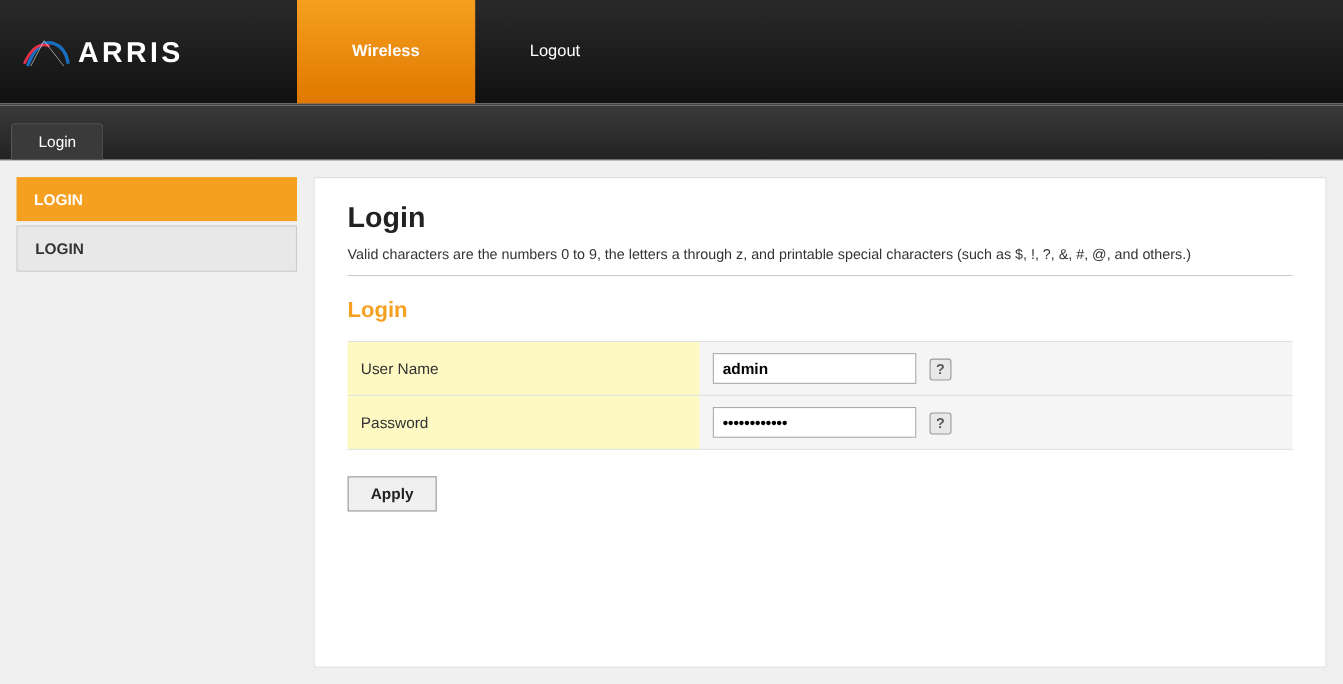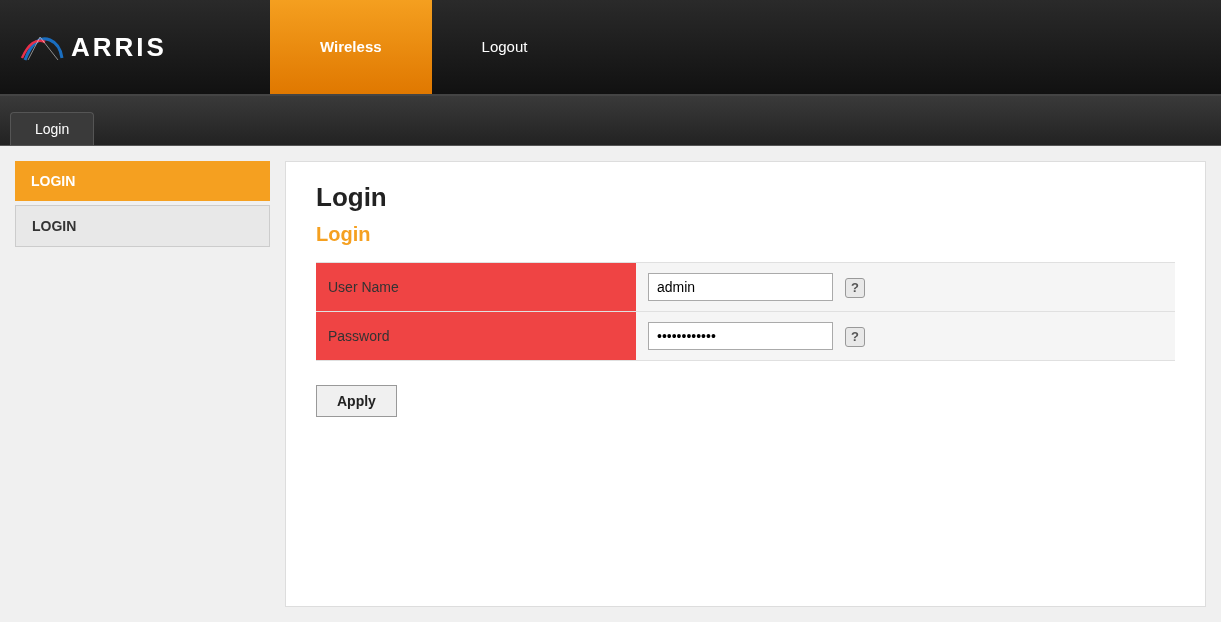--- a/index.html
+++ b/index.html
@@ -133,31 +133,32 @@
     .form-table tr:first-child {
       border-top: 1px solid #e0e0e0;
     }
     .form-table td {
       padding: 10px 12px;
       font-size: 14px;
     }
     .form-table .label-cell {
       width: 320px;
       color: #333;
-      background: #ef4444;
+      background: #fef9c3;
     }
     .form-table .input-cell {
       background: #f5f5f5;
     }
     .form-input {
       width: 185px;
       padding: 5px 8px;
       border: 1px solid #aaa;
       font-size: 14px;
       background: white;
+      font-weight: bold;
     }
     .help-btn {
       display: inline-flex;
       align-items: center;
       justify-content: center;
       width: 20px;
       height: 20px;
       border: 1px solid #999;
       border-radius: 3px;
       background: #e8e8e8;
@@ -224,20 +225,21 @@
 
 <div class="main-content">
 
   <div class="sidebar">
     <button class="sidebar-btn active">LOGIN</button>
     <button class="sidebar-btn inactive">LOGIN</button>
   </div>
 
   <div class="content-panel">
     <div class="page-title">Login</div>
+    <div class="description">Valid characters are the numbers 0 to 9, the letters a through z, and printable special characters (such as $, !, ?, &amp;, #, @, and others.)</div>
 
     <div class="section-title">Login</div>
 
     <table class="form-table">
       <tbody>
           <tr>
         <td class="label-cell">User Name</td>
         <td class="input-cell">
           <input type="text" class="form-input" value="admin" style="">
           <span class="help-btn">?</span>

